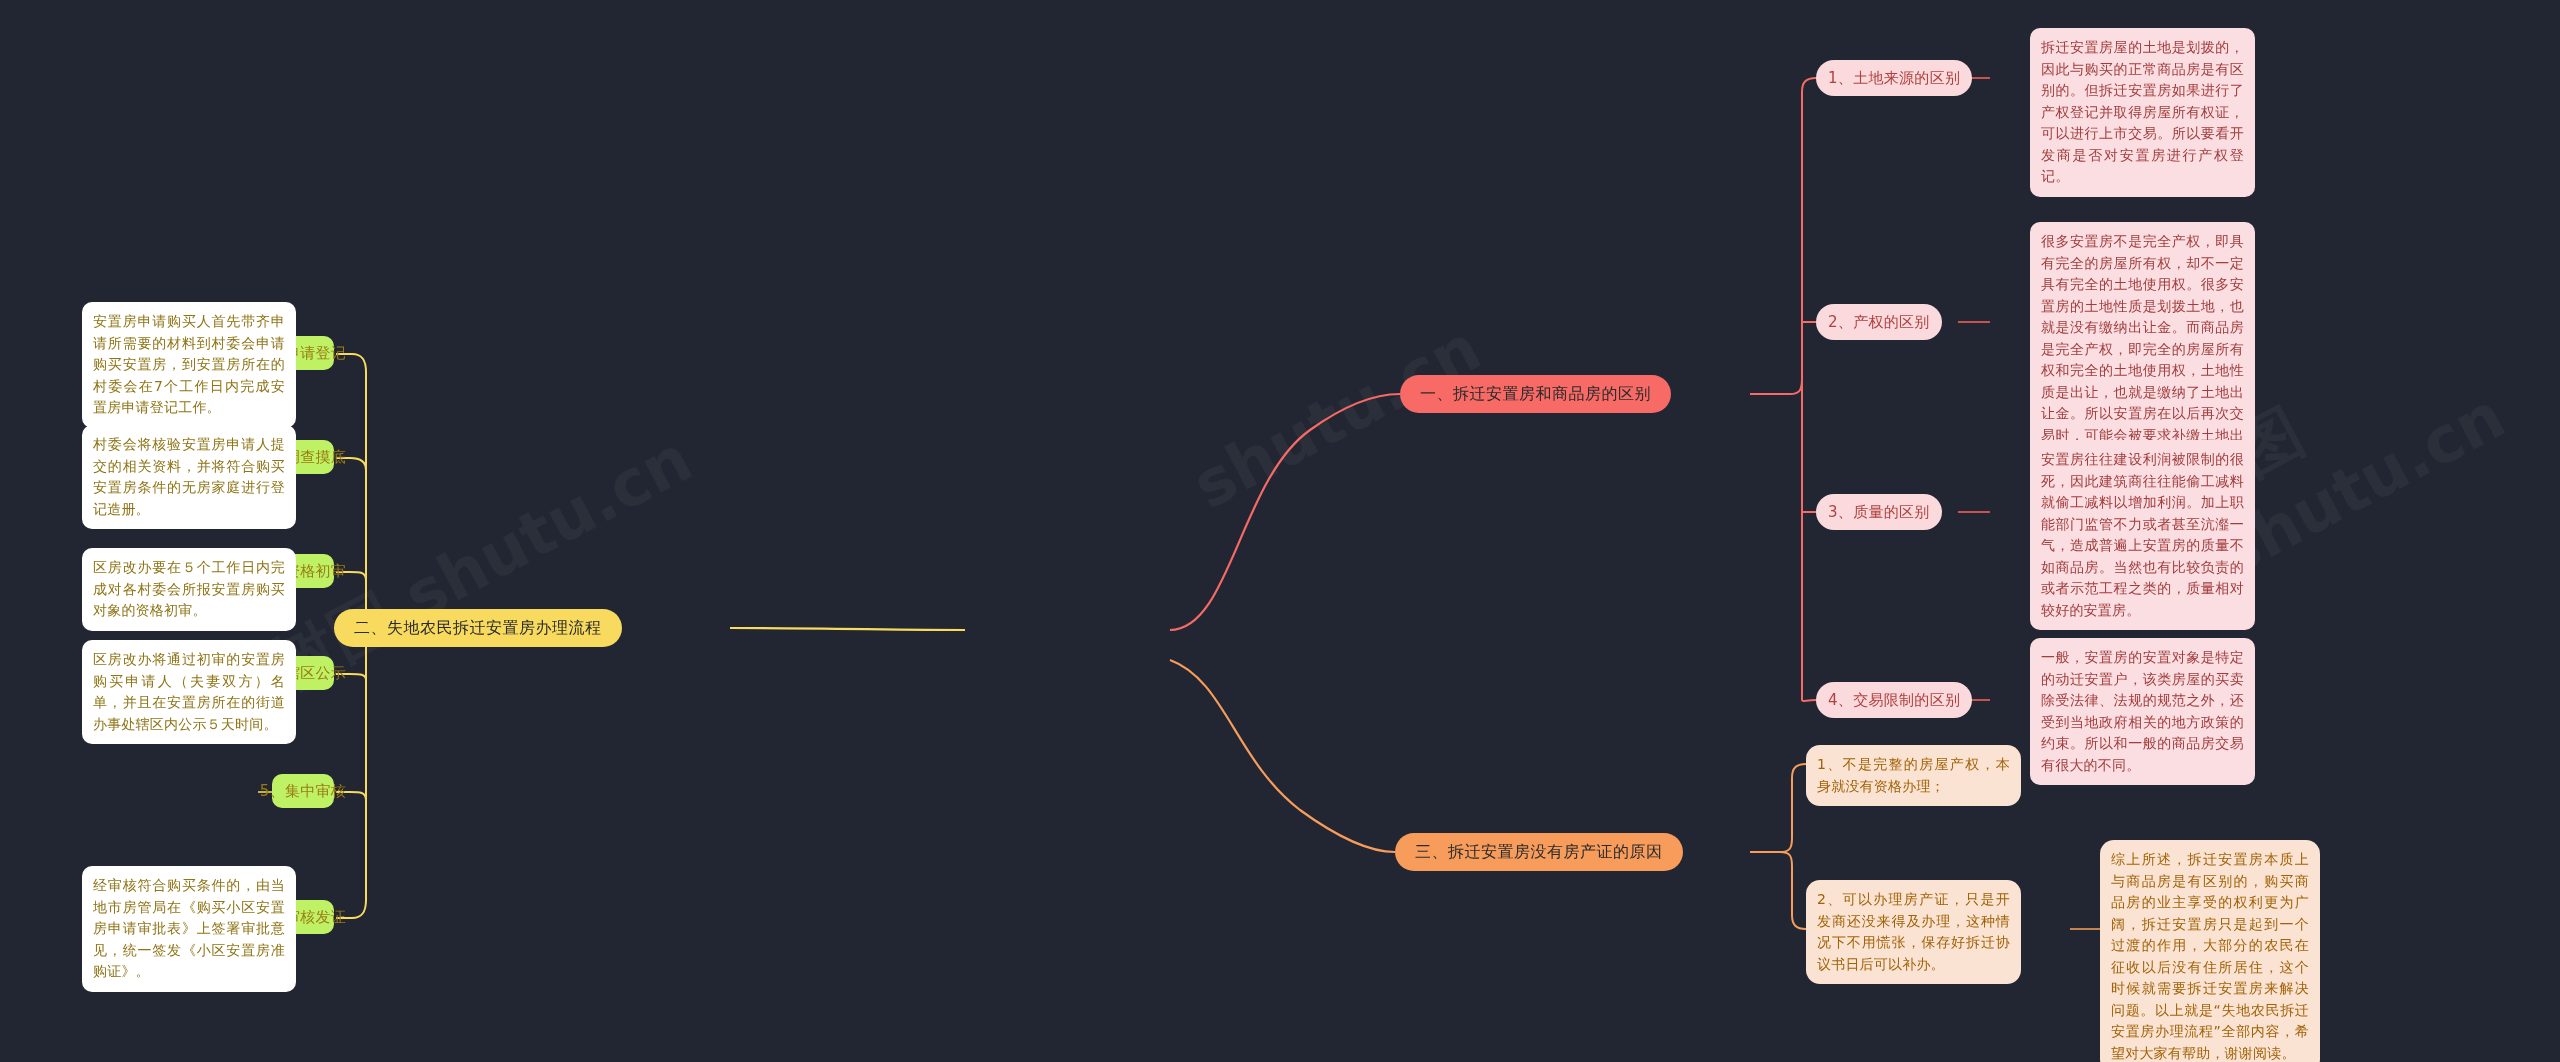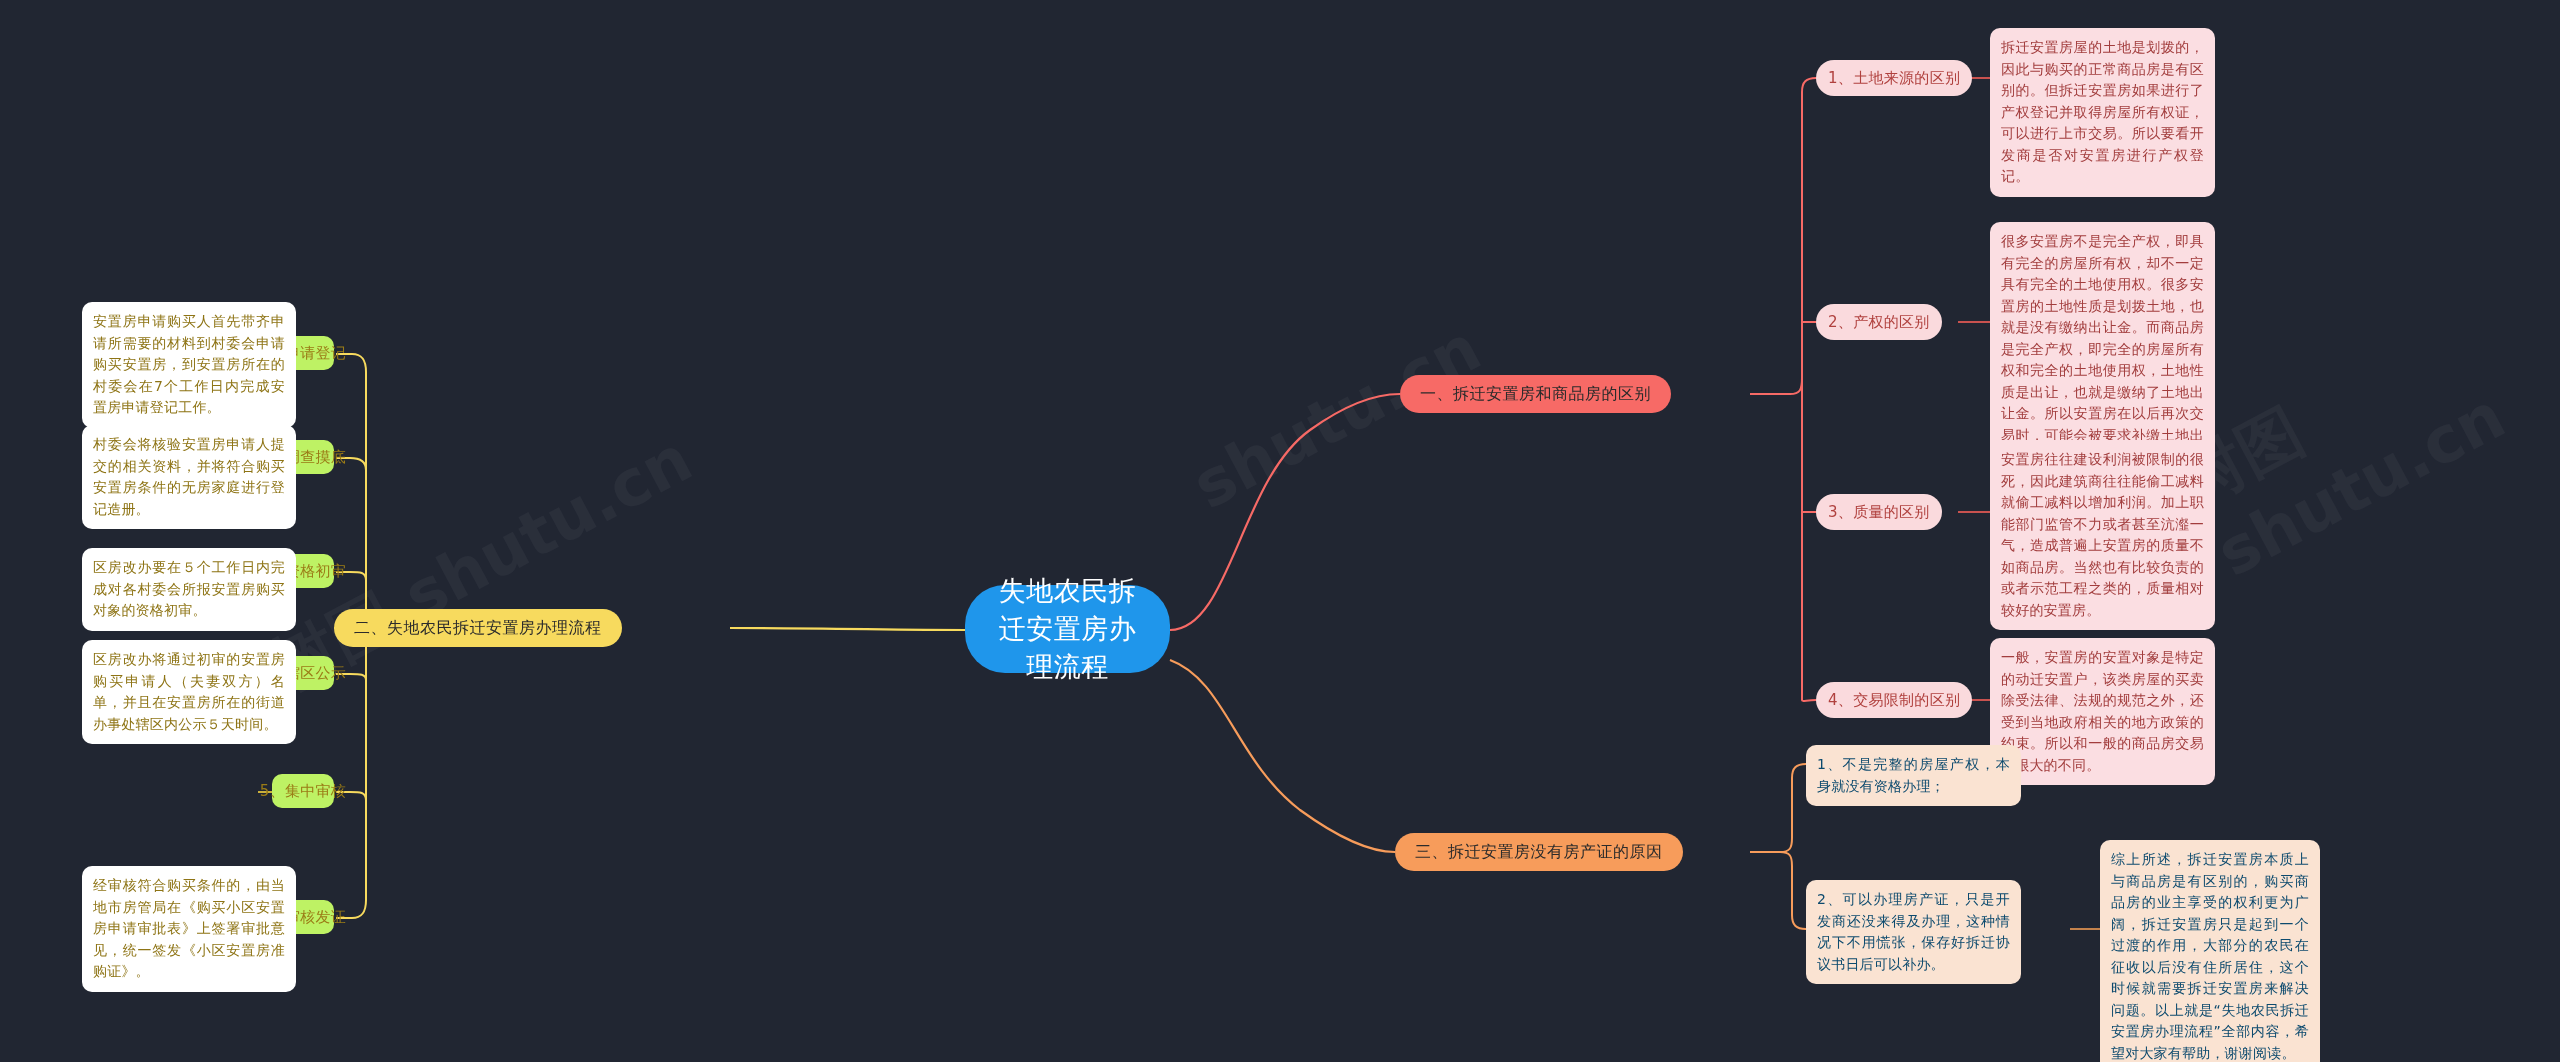--- a/index.html
+++ b/index.html
@@ -54,23 +54,23 @@
 
   
   .box{
     border-radius:10px;
     font-size:14px;line-height:21.5px;
     padding:9px 11px;
     text-align:justify;
     letter-spacing:.2px;
     box-sizing:border-box;
   }
-  .box.pink{background:#fbdee2;color:#a23d3d;}
+  .box.pink{background:#fbdee2;color:#a23d3d;margin-left:40px;}
   .box.cream{background:#ffffff;color:#8e7415;margin-left:48px;}
-  .box.peach{background:#fae3d2;color:#0c4a6e;}
+  .box.peach{background:#fae3d2;color:#a16207;border-radius:14px;}
 
   
   .wm{position:absolute;color:rgba(255,255,255,.045);
       font-size:64px;font-weight:700;pointer-events:none;
       font-family:"DejaVu Sans","Liberation Sans",sans-serif;}
 </style>
 </head>
 <body>
 
 <div id="stage">
@@ -117,21 +117,20 @@
     <path d="M258,674 L272,674" stroke="#cbb03c" stroke-width="2" fill="none"></path>
     <path d="M258,792 L272,792" stroke="#cbb03c" stroke-width="2" fill="none"></path>
     <path d="M258,918 L272,918" stroke="#cbb03c" stroke-width="2" fill="none"></path>
 
     <path d="M1750,852 L1780,852" stroke="#f79c5b" stroke-width="2" fill="none"></path>
     <path d="M1780,852 C1790,852 1792,848 1792,838 L1792,778 C1792,768 1796,764 1806,764" stroke="#f79c5b" stroke-width="2" fill="none"></path>
     <path d="M1780,852 C1790,852 1792,856 1792,866 L1792,915 C1792,925 1796,929 1806,929" stroke="#f79c5b" stroke-width="2" fill="none"></path>
     <path d="M2070,929 L2100,929" stroke="#c4824c" stroke-width="2" fill="none"></path>
   </svg>
 
-  <div class="node central" style="left:965px;top:585px;width:205px;height:88px;">失地农民拆迁安置房办理流程</div>
 
   <div class="node pill red" style="left:1400px;top:375px;height:38px;">一、拆迁安置房和商品房的区别</div>
 
   <div class="node label pink" style="left:1816px;top:60px;height:36px;">1、土地来源的区别</div>
   <div class="node box pink" style="left:1990px;top:28px;width:225px;">拆迁安置房屋的土地是划拨的，因此与购买的正常商品房是有区别的。但拆迁安置房如果进行了产权登记并取得房屋所有权证，可以进行上市交易。所以要看开发商是否对安置房进行产权登记。</div>
 
   <div class="node label pink" style="left:1816px;top:304px;height:36px;">2、产权的区别</div>
   <div class="node box pink" style="left:1990px;top:222px;width:225px;">很多安置房不是完全产权，即具有完全的房屋所有权，却不一定具有完全的土地使用权。很多安置房的土地性质是划拨土地，也就是没有缴纳出让金。而商品房是完全产权，即完全的房屋所有权和完全的土地使用权，土地性质是出让，也就是缴纳了土地出让金。所以安置房在以后再次交易时，可能会被要求补缴土地出让金。</div>
 
   <div class="node label pink" style="left:1816px;top:494px;height:36px;">3、质量的区别</div>

